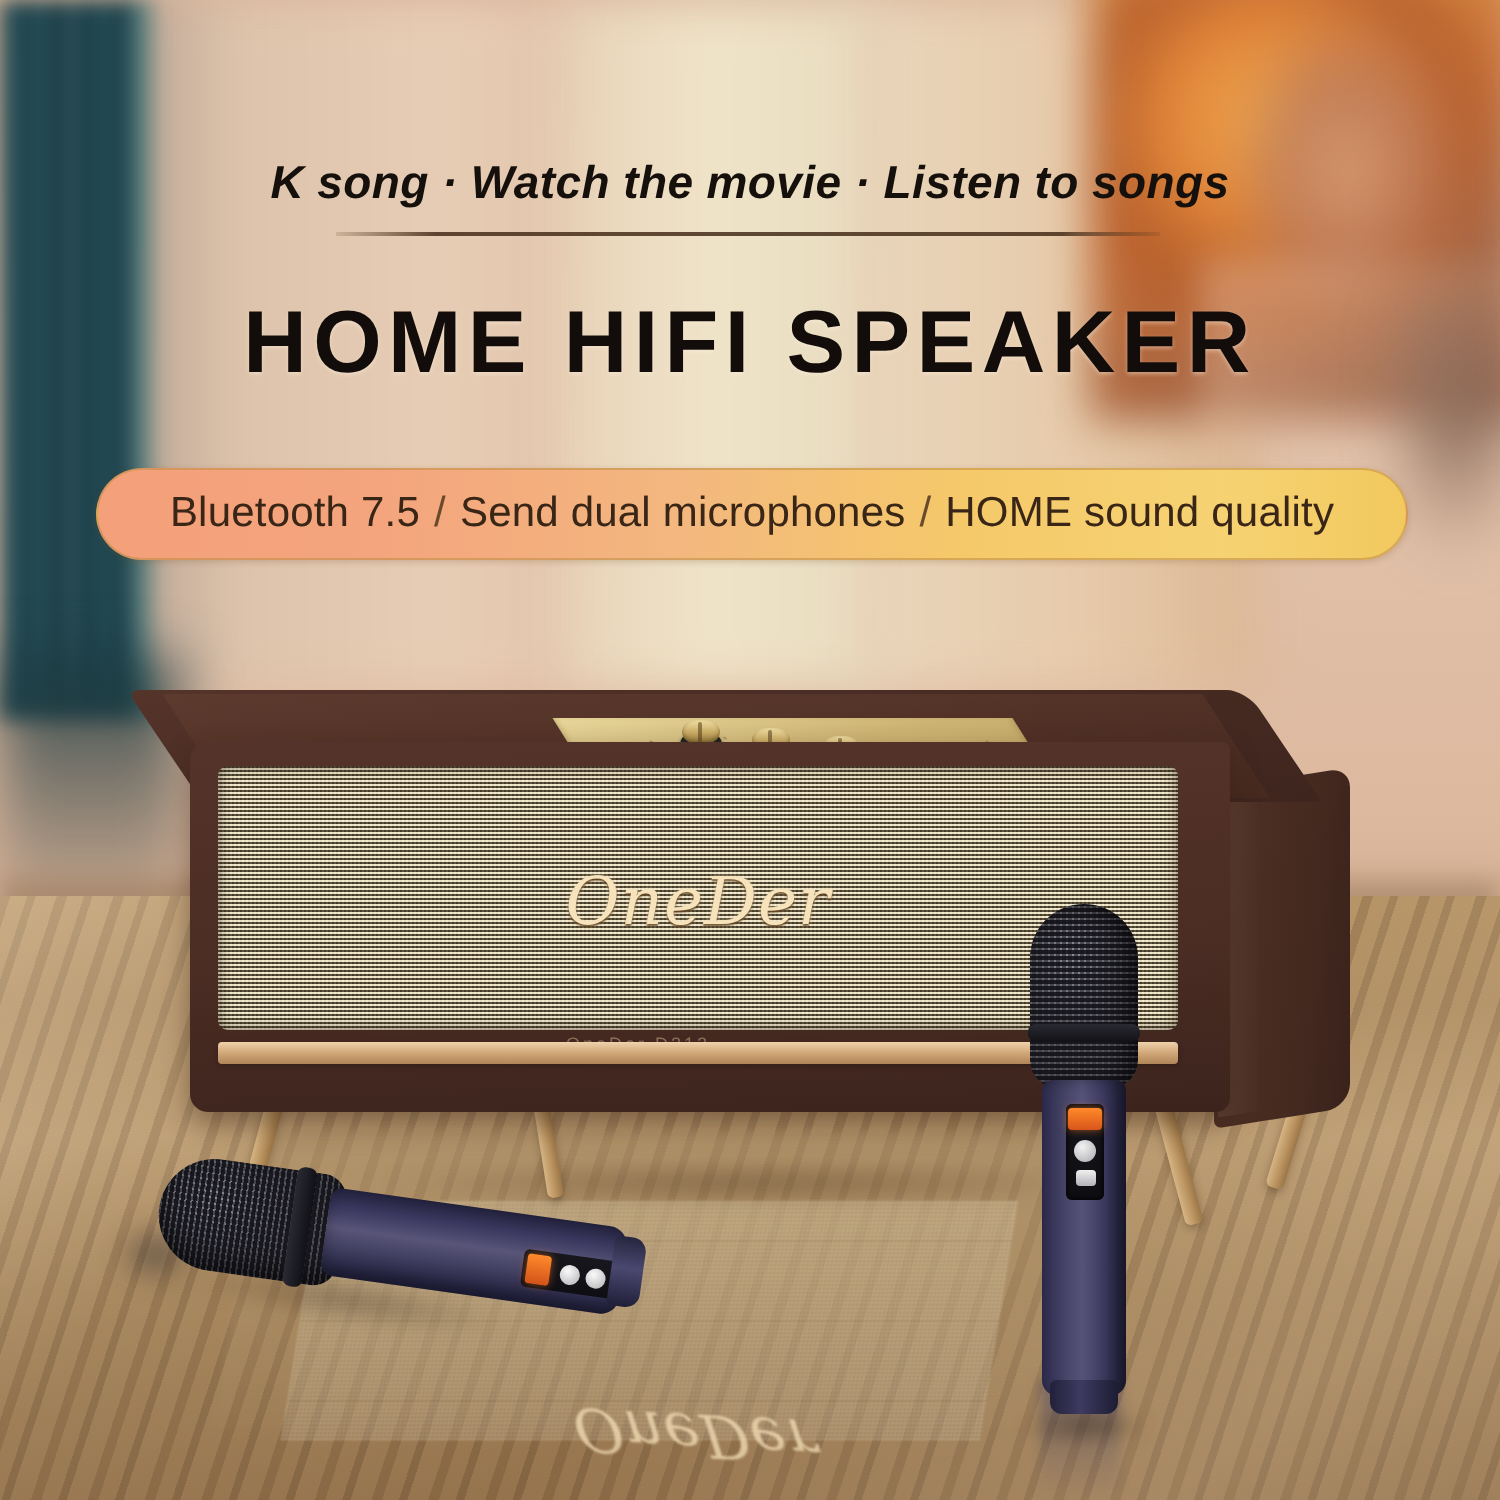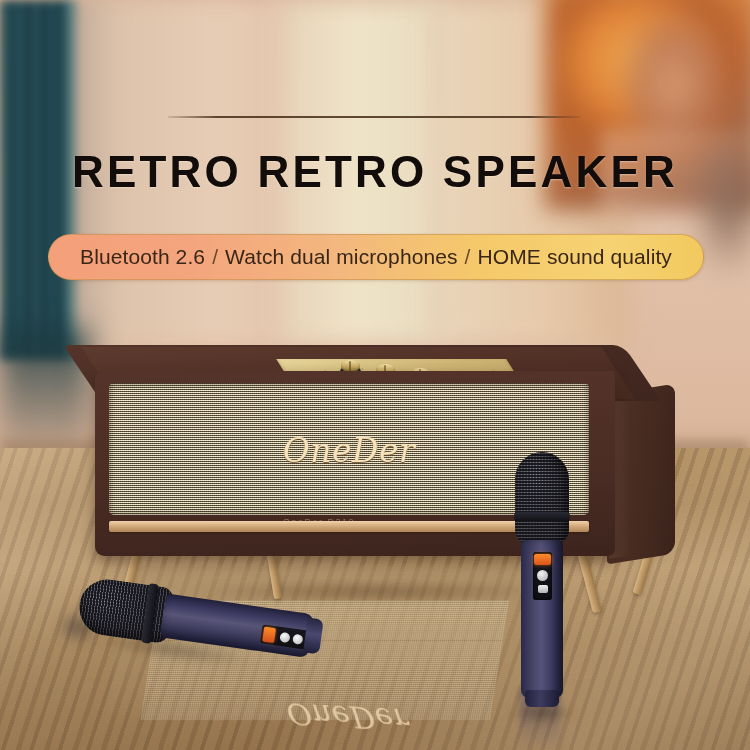--- a/index.html
+++ b/index.html
@@ -322,22 +322,23 @@
     <div class="mv-head"></div>
     <div class="mv-band"></div>
     <div class="mv-body"></div>
     <div class="mv-panel"></div>
     <div class="mv-led"></div>
     <div class="mv-btn1"></div>
     <div class="mv-btn2"></div>
     <div class="mv-base"></div>
   </div>
 
+  <div id="tagline">K song · Watch the movie · Listen to songs</div>
   <div id="tagline-rule"></div>
-  <div id="headline">RETRO RETRO SPEAKER</div>
+  <div id="headline">HOME HIFI SPEAKER</div>
 
   <div id="pill">
     <div id="pill-text">
-      <span>Bluetooth 2.6</span><span class="pill-sep">/</span><span>Watch dual microphones</span><span class="pill-sep">/</span><span>HOME sound quality</span>
+      <span>Bluetooth 7.5</span><span class="pill-sep">/</span><span>Send dual microphones</span><span class="pill-sep">/</span><span>HOME sound quality</span>
     </div>
   </div>
 
 </div>
 
 </body></html>

